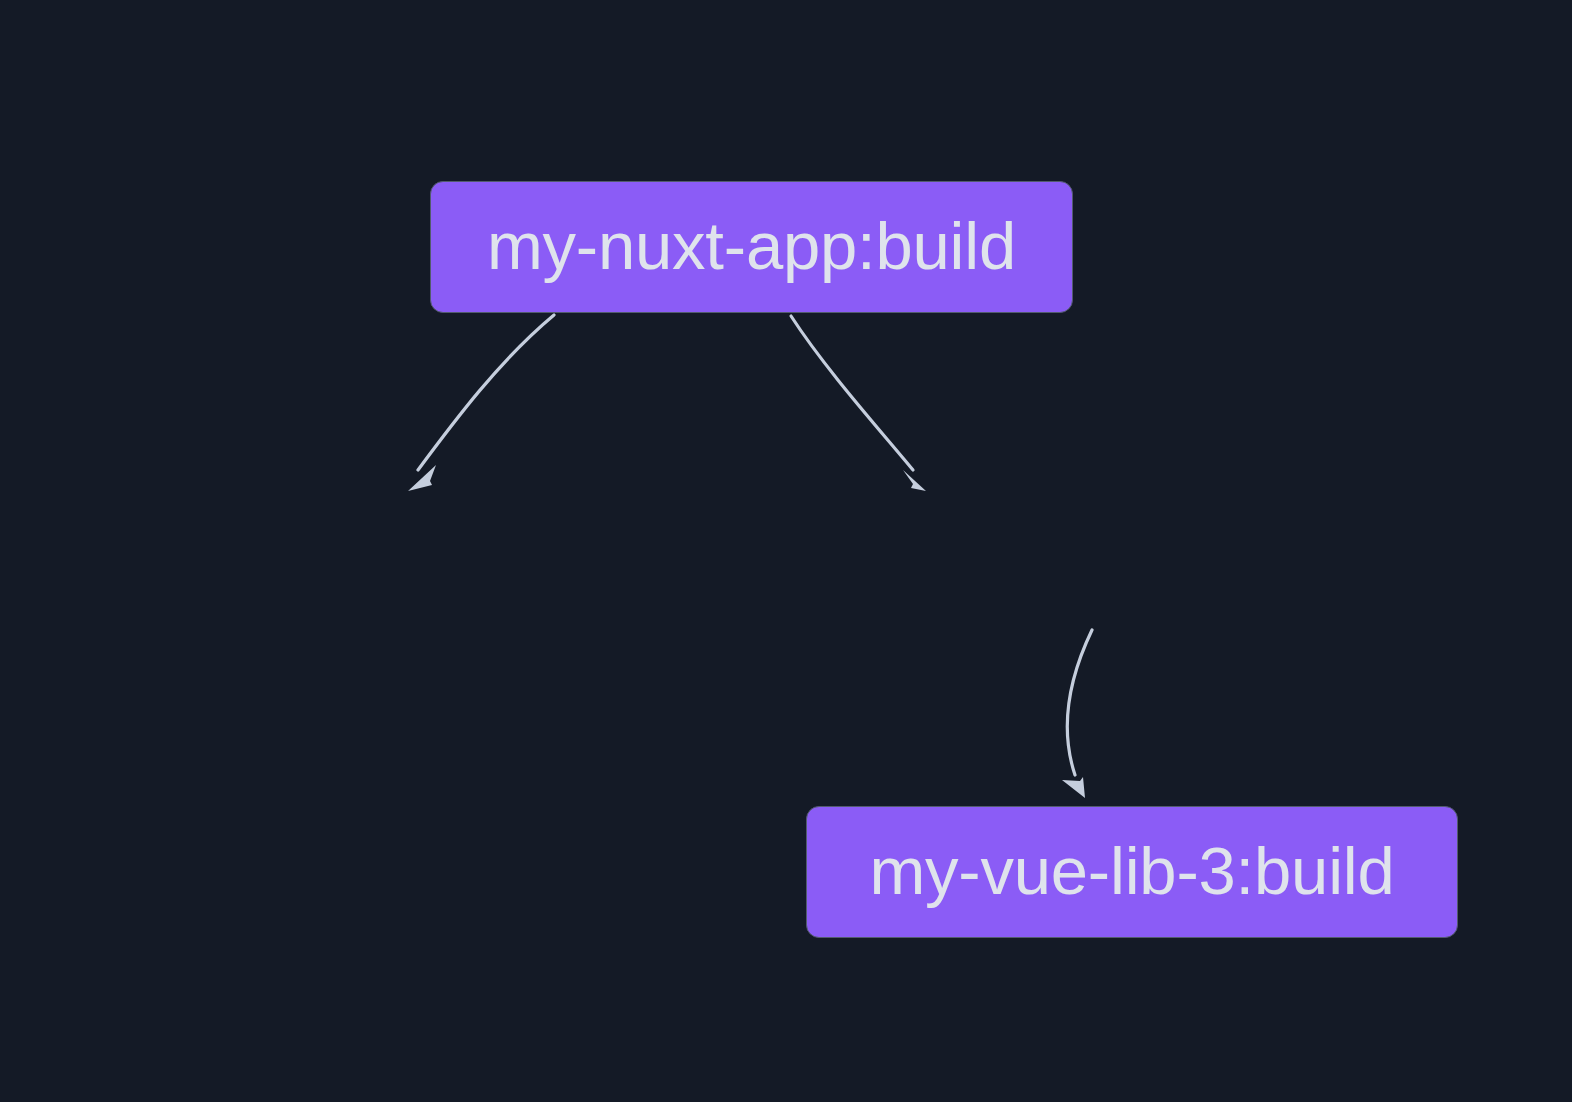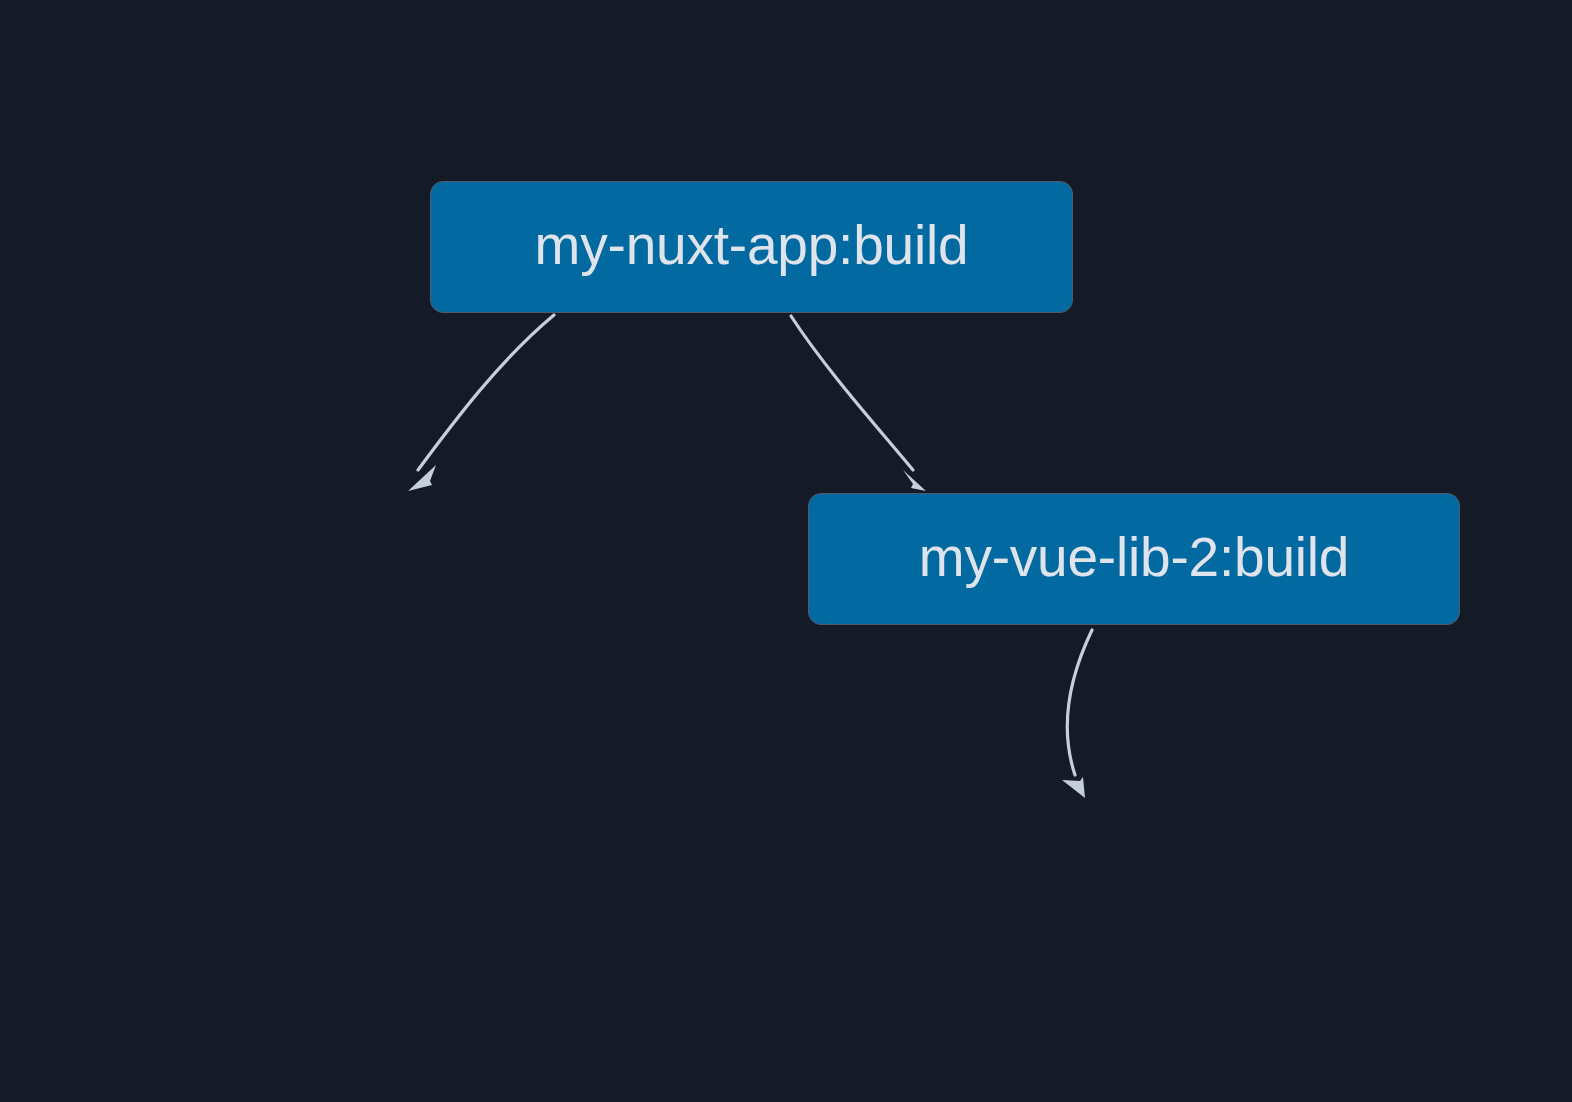--- a/index.html
+++ b/index.html
@@ -24,28 +24,28 @@
     position: absolute;
     left: 0;
     top: 0;
     width: 1572px;
     height: 1102px;
     pointer-events: none;
   }
   .graph-node {
     position: absolute;
     box-sizing: border-box;
-    background: #0369a1;
+    background: #8b5cf6;
     border: 1px solid #525b6d;
     border-radius: 13px;
     display: flex;
     align-items: center;
     justify-content: center;
     color: #dfe3ec;
-    font-size: 55px;
+    font-size: 67px;
     font-weight: 400;
     letter-spacing: -0.2px;
     line-height: 1;
     white-space: nowrap;
     user-select: none;
   }
   .node-label {
     display: block;
     padding-bottom: 3px;
   }
@@ -75,18 +75,18 @@
       <path d="M 1092,630 C 1068,680 1060,730 1075,775" fill="none" stroke="#c5cedd" stroke-width="3.2" stroke-linecap="round"></path>
       <path d="M 1085,798 L 1062,780 L 1080,781 L 1083,777 Z" fill="#c5cedd"></path>
     </g>
   </svg>
 
   <div class="graph-node" id="node-root">
     <span class="node-label">my-nuxt-app:build</span>
   </div>
 
 
-  <div class="graph-node" id="node-lib2">
-    <span class="node-label">my-vue-lib-2:build</span>
+
+  <div class="graph-node" id="node-lib3">
+    <span class="node-label">my-vue-lib-3:build</span>
   </div>
-
 
 </div>
 
 </body></html>

